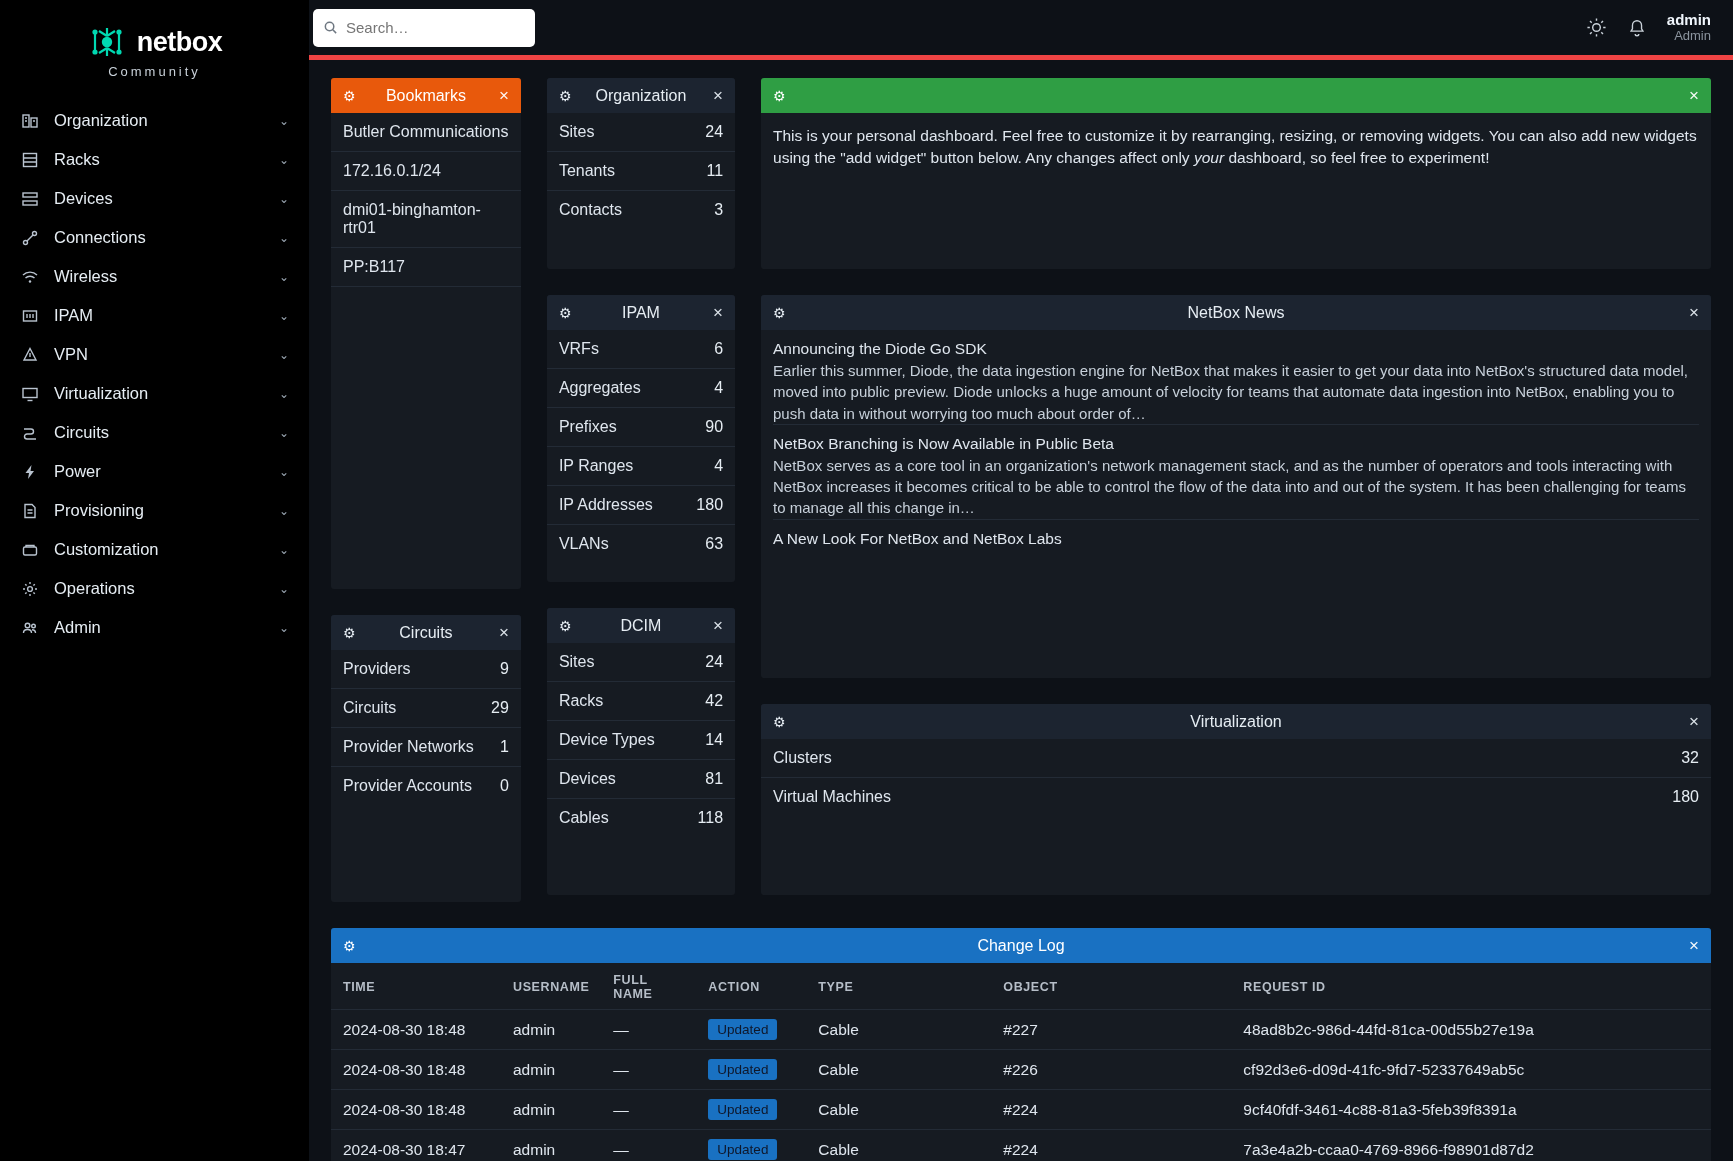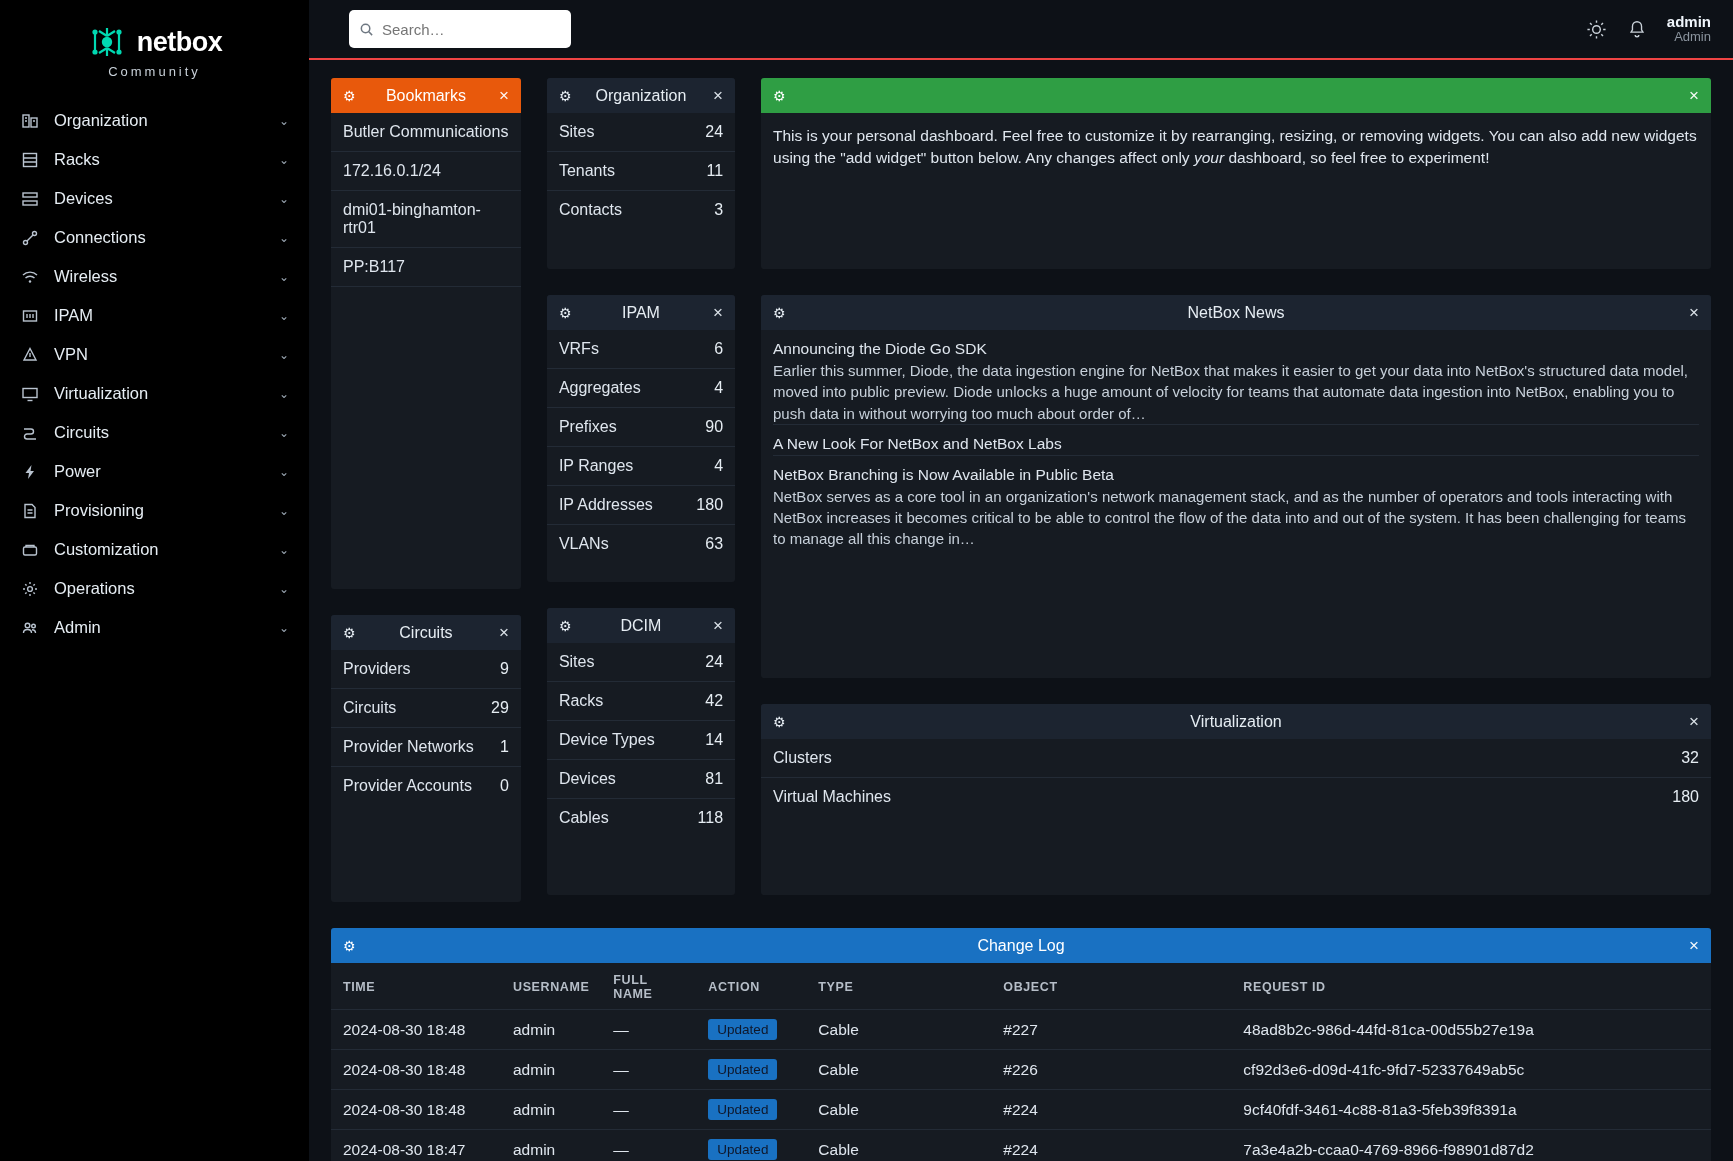--- a/index.html
+++ b/index.html
@@ -43,22 +43,22 @@
   }
   .nav-label { flex: 1 1 auto; }
   .nav-chevron { color: #9aa6b2; font-size: 12px; }
 
   
   #main { flex: 1 1 auto; height: 1161px; overflow: hidden; position: relative; background: #0d1117; }
 
   
   #topbar {
     height: 60px; display: flex; align-items: center;
-    padding: 0 22px 0 40px;
-    border-bottom: 2px solid #ef4444;
+    padding: 0 22px 0 4px;
+    border-bottom: 5px solid #ef4444;
   }
   .search-box {
     display: flex; align-items: center;
     width: 222px; height: 38px;
     background: #fff; border-radius: 5px;
     padding: 0 10px; gap: 8px;
   }
   .search-box .si { color: #6e7781; display: flex; }
   .search-input {
     border: none; outline: none; background: transparent;
@@ -520,25 +520,25 @@
               <span class="w-gear">⚙</span>
               <span class="w-title">NetBox News</span>
               <span class="w-close">×</span>
             </div>
             <div class="news-body">
               <div class="news-item">
                 <div class="news-title">Announcing the Diode Go SDK</div>
                 <div class="news-text">Earlier this summer, Diode, the data ingestion engine for NetBox that makes it easier to get your data into NetBox's structured data model, moved into public preview. Diode unlocks a huge amount of velocity for teams that automate data ingestion into NetBox, enabling you to push data in without worrying too much about order of…</div>
               </div>
               <div class="news-item">
-                <div class="news-title">A New Look For NetBox and NetBox Labs</div>
-              </div>
-              <div class="news-item">
                 <div class="news-title">NetBox Branching is Now Available in Public Beta</div>
                 <div class="news-text">NetBox serves as a core tool in an organization's network management stack, and as the number of operators and tools interacting with NetBox increases it becomes critical to be able to control the flow of the data into and out of the system. It has been challenging for teams to manage all this change in…</div>
+              </div>
+              <div class="news-item">
+                <div class="news-title">A New Look For NetBox and NetBox Labs</div>
               </div>
             </div>
           </section>
 
           <section class="widget" style="height:191px;">
             <div class="w-head">
               <span class="w-gear">⚙</span>
               <span class="w-title">Virtualization</span>
               <span class="w-close">×</span>
             </div>

